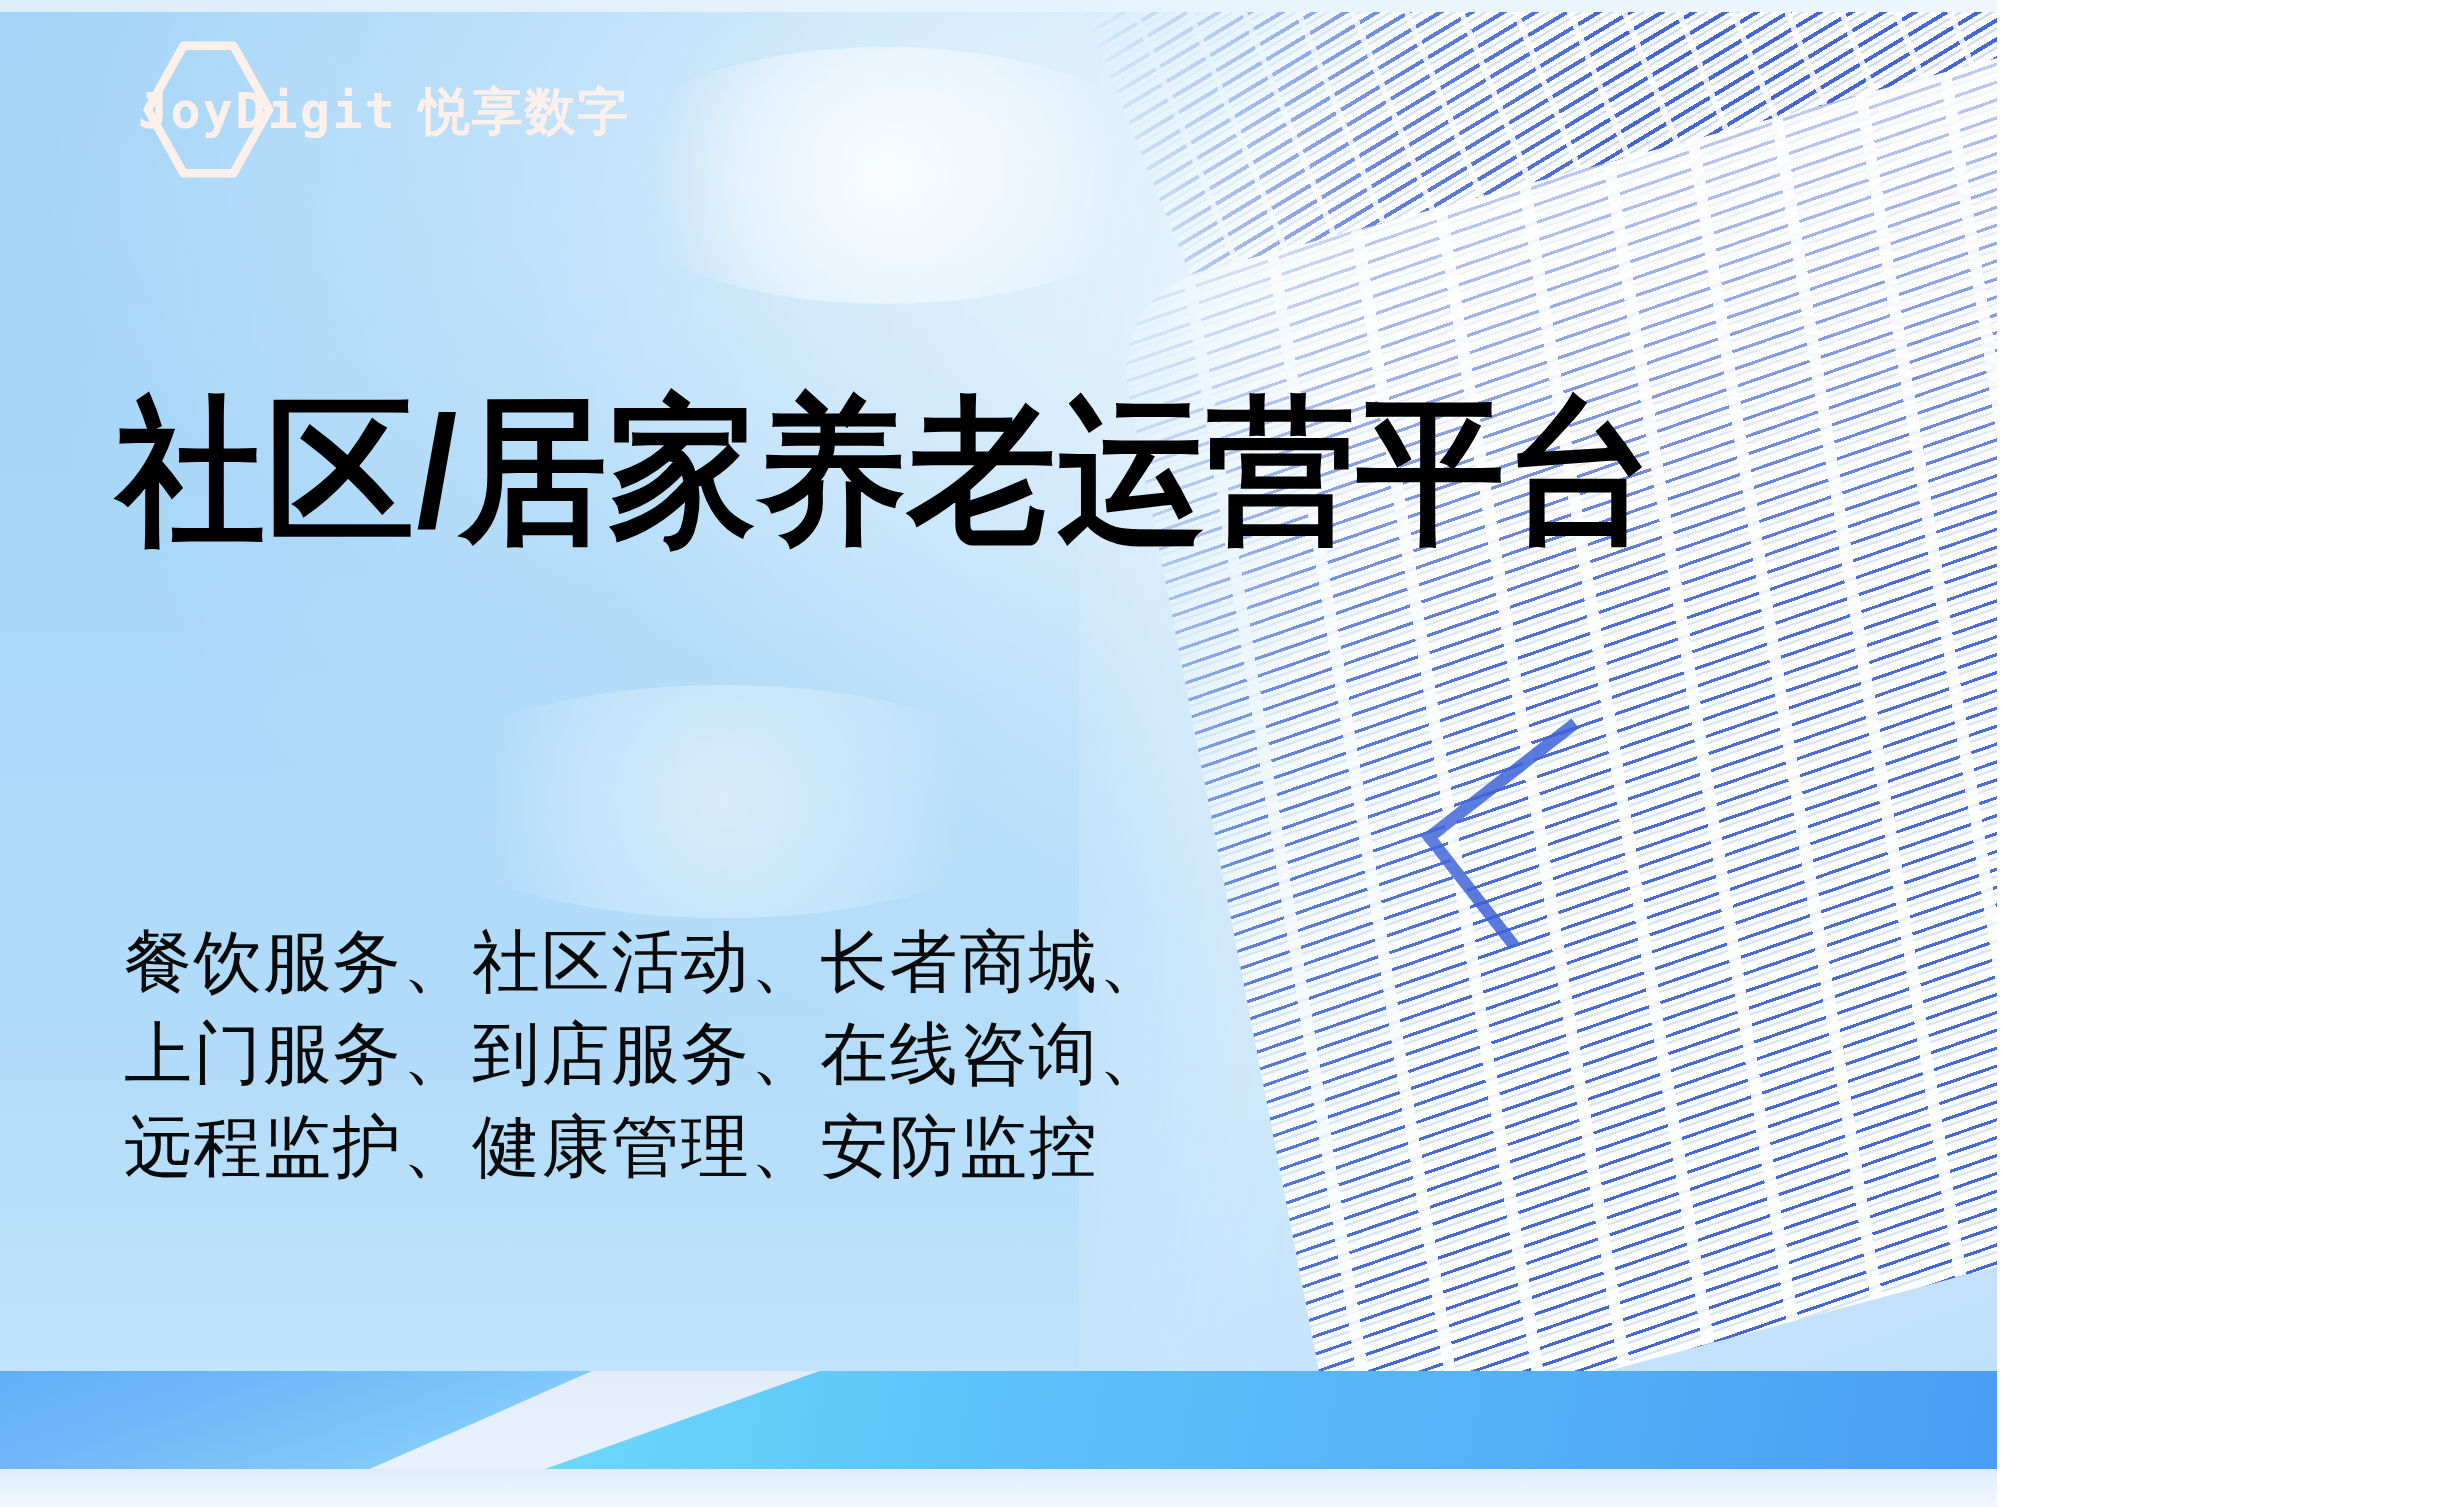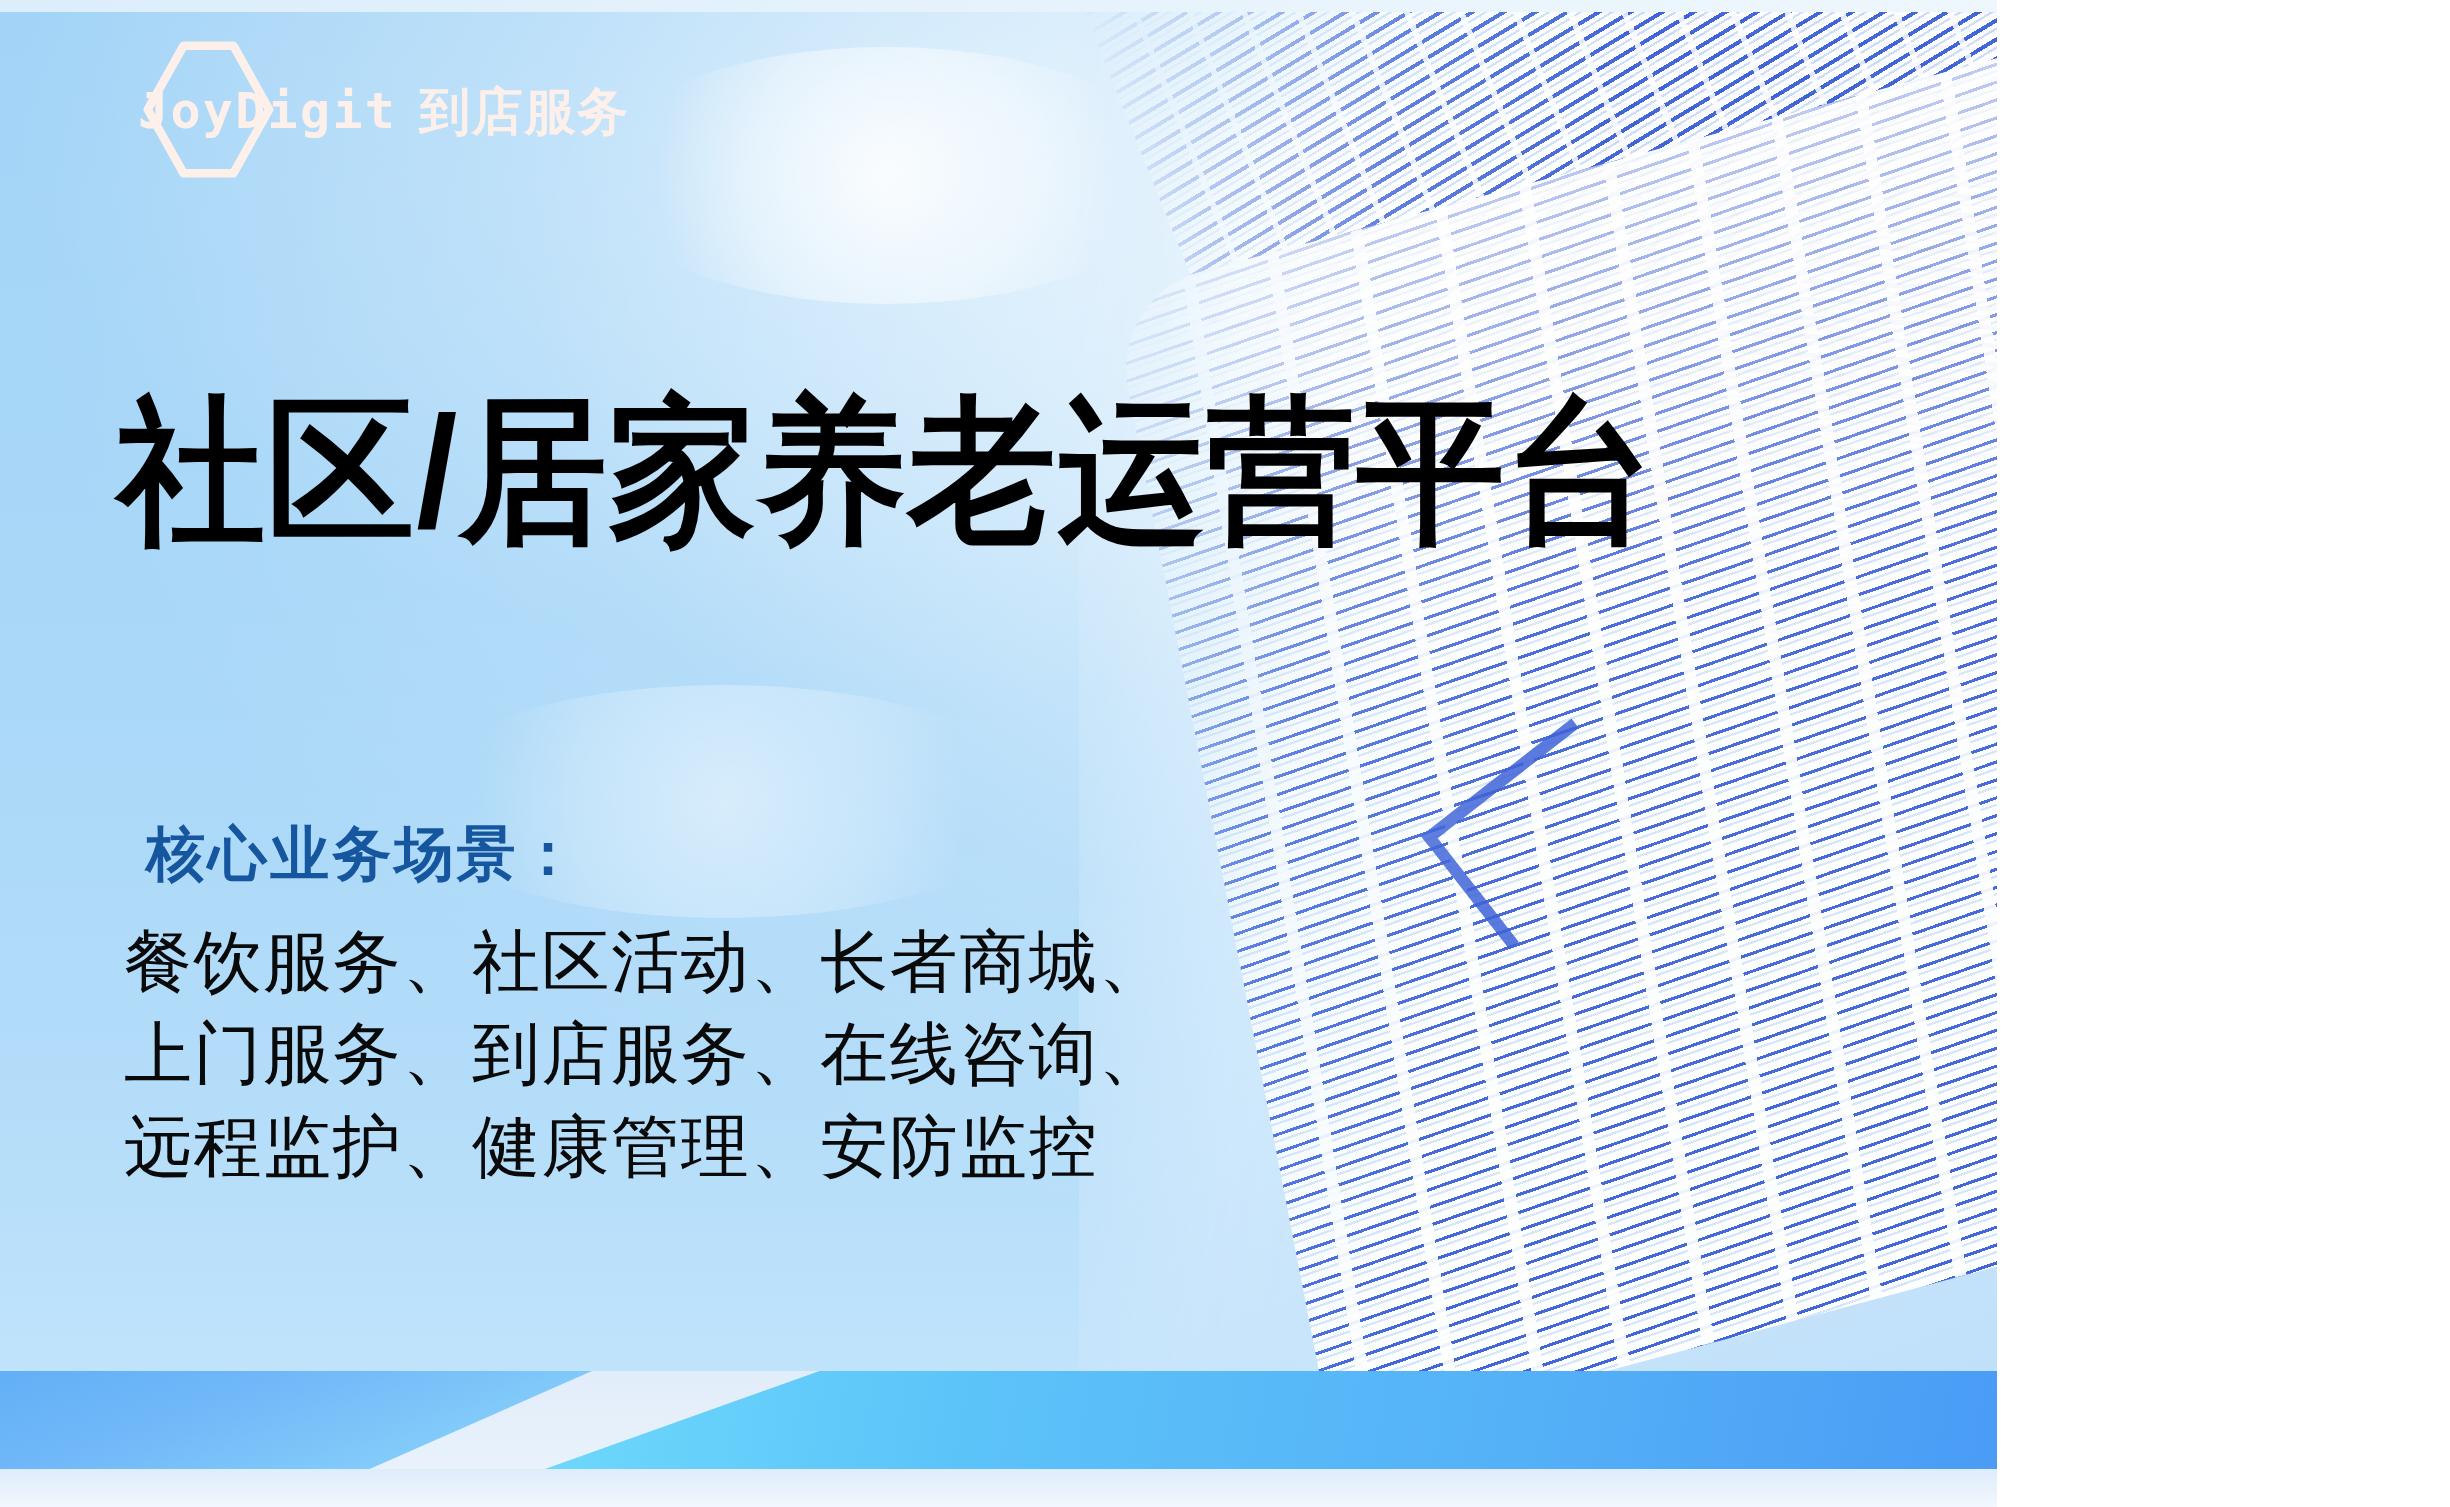--- a/index.html
+++ b/index.html
@@ -302,26 +302,25 @@
 
   <div class="top-strip"></div>
 
   <div class="logo">
     <div class="logo-hex">
       <svg viewBox="0 0 168 176" fill="none" xmlns="http://www.w3.org/2000/svg">
         <path d="M52 6 L116 6 L162 88 L116 170 L52 170 L6 88 Z" stroke="#fdf0ea" stroke-width="11" stroke-linejoin="round" fill="none"></path>
       </svg>
     </div>
     <span class="logo-word">JoyDigit</span>
-    <span class="logo-cn">到店服务</span>
+    <span class="logo-cn">悦享数字</span>
   </div>
 
   <h1 class="headline">社区/居家养老运营平台</h1>
 
-  <h2 class="subhead">核心业务场景：</h2>
 
   <div class="scenarios">
     <p class="scen-line">餐饮服务、社区活动、长者商城、</p>
     <p class="scen-line">上门服务、到店服务、在线咨询、</p>
     <p class="scen-line">远程监护、健康管理、安防监控</p>
   </div>
 
   <div class="band">
     <div class="band-base"></div>
     <div class="band-shape band-left"></div>

